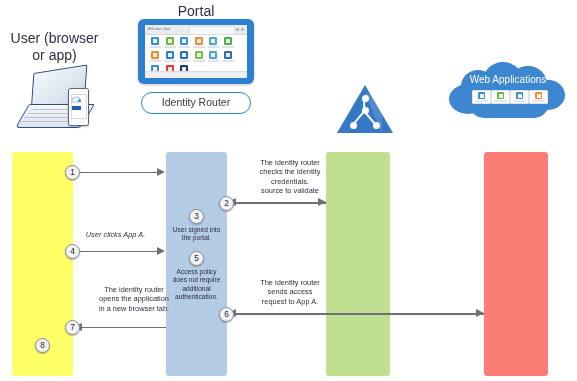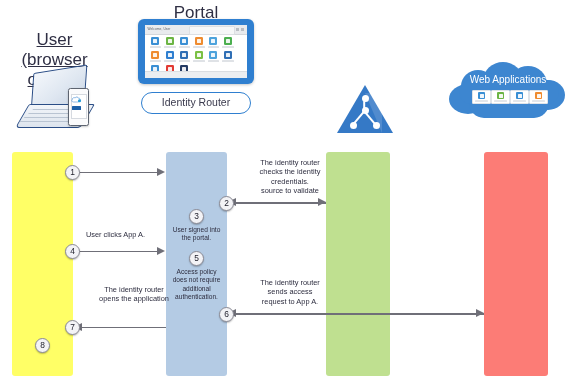--- a/index.html
+++ b/index.html
@@ -16,21 +16,21 @@
   }
 
   
   .lbl{
     position:absolute;
     color:#3b3b4f;
     text-align:center;
     line-height:1.18;
     font-family:"Liberation Sans", sans-serif;
   }
-  .title-lbl{font-size:17px;color:#2f2f44;text-decoration:underline;}
+  .title-lbl{font-size:14px;color:#2f2f44;}
   .step-txt{font-size:7.4px;color:#2d2d3f;line-height:1.25;}
   .step-txt-sm{font-size:6.6px;color:#2d2d3f;line-height:1.28;}
 
   
   .lane{position:absolute;border-radius:3px;}
   .lane-user{background:#ffff66;}
   .lane-router{background:#b4cbe4;}
   .lane-ldap{background:#bfe090;}
   .lane-app{background:#fc7c76;}
 
@@ -465,21 +465,21 @@
   </div>
 
   <div class="bullet" style="left:189px;top:209px;">
     <span>3</span>
   </div>
   <div class="lbl step-txt-sm" style="left:164px;top:226px;width:65px;">
     <div>User signed into</div>
     <div>the portal.</div>
   </div>
 
-  <div class="lbl step-txt" style="left:73px;top:230px;width:85px;">
+  <div class="lbl step-txt" style="left:73px;top:230px;width:85px;font-style:italic;">
     <div>User clicks App A.</div>
   </div>
   <div class="arrow-line" style="left:73px;top:250.5px;width:85px;"></div>
   <div class="arrow-head right" style="left:157px;top:246.5px;"></div>
   <div class="bullet" style="left:65px;top:244px;">
     <span>4</span>
   </div>
 
   <div class="bullet" style="left:189px;top:251px;">
     <span>5</span>
@@ -499,20 +499,21 @@
   <div class="arrow-line" style="left:228px;top:313.2px;width:256px;"></div>
   <div class="arrow-head left" style="left:228px;top:309.4px;"></div>
   <div class="arrow-head right" style="left:476px;top:309.4px;"></div>
   <div class="bullet" style="left:219px;top:306.5px;">
     <span>6</span>
   </div>
 
   <div class="lbl step-txt" style="left:80px;top:285px;width:108px;">
     <div>The identity router</div>
     <div>opens the application</div>
+    <div>in a new browser tab.</div>
   </div>
   <div class="arrow-line" style="left:82px;top:326.5px;width:84px;"></div>
   <div class="arrow-head left" style="left:74px;top:322.5px;"></div>
   <div class="bullet" style="left:65px;top:320px;">
     <span>7</span>
   </div>
 
   <div class="bullet" style="left:35px;top:338px;">
     <span>8</span>
   </div>

